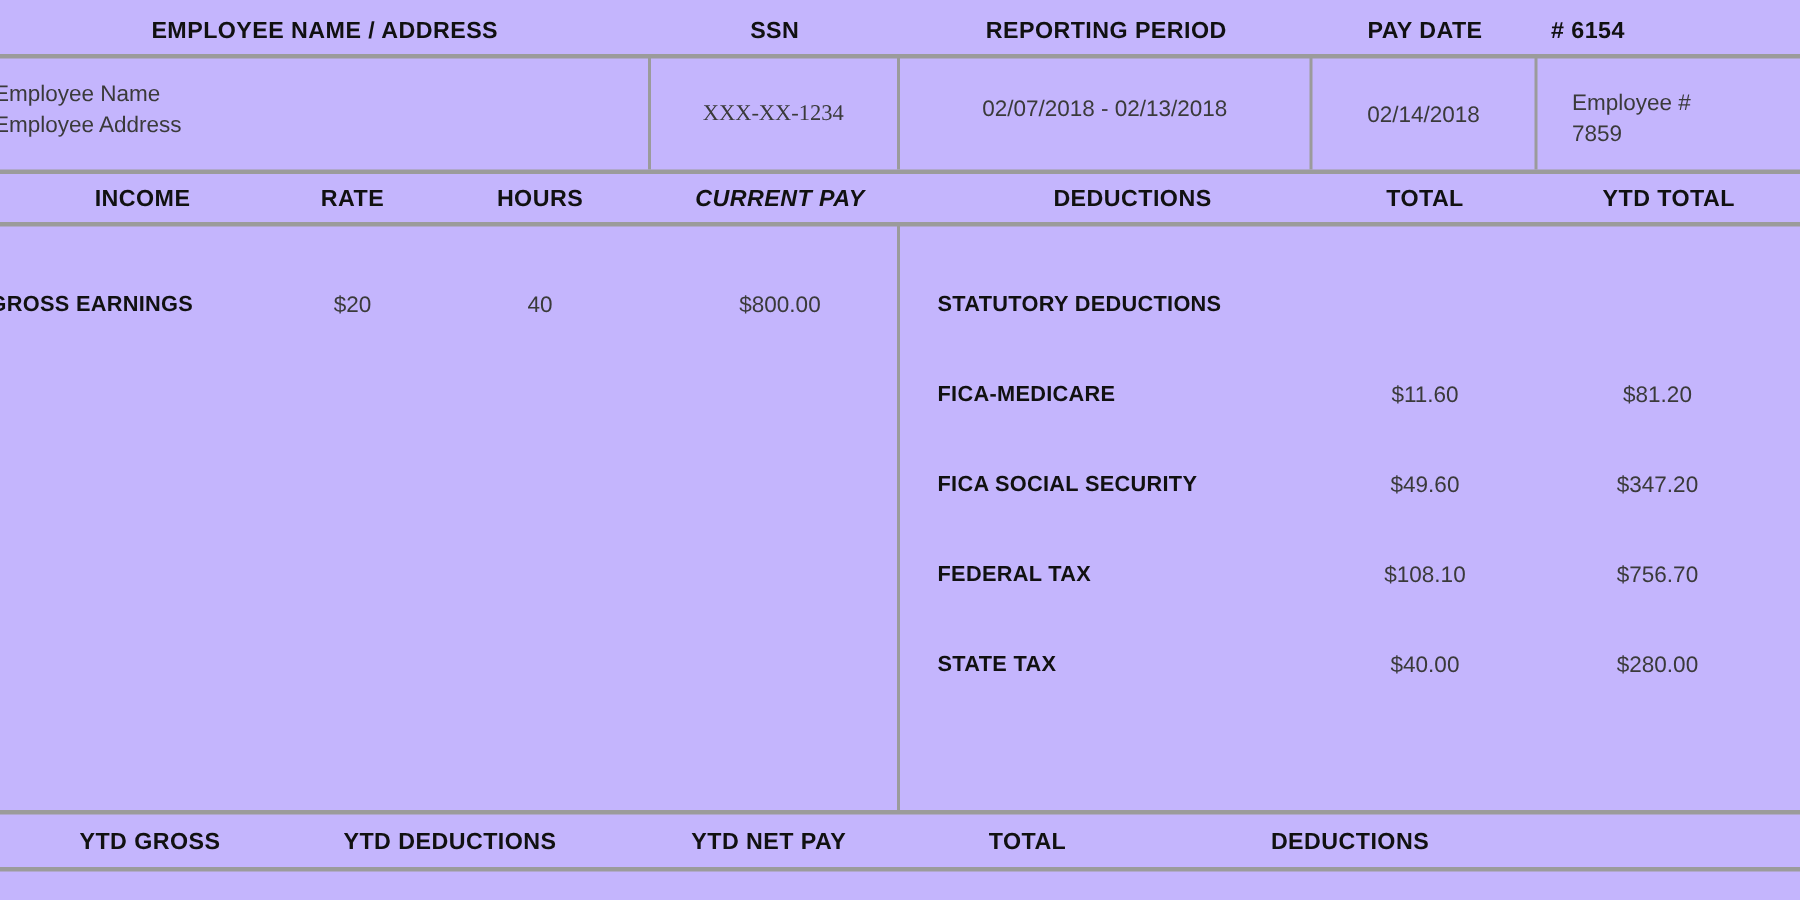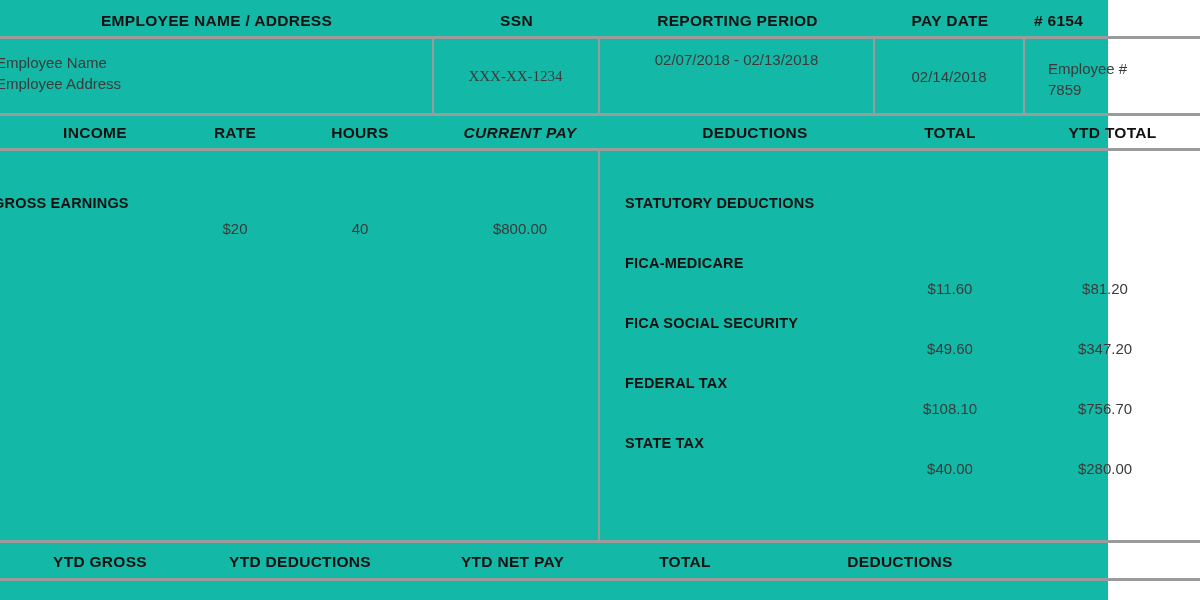--- a/index.html
+++ b/index.html
@@ -10,23 +10,23 @@
   body {
     width: 1200px;
     height: 600px;
     font-family: "Liberation Sans", sans-serif;
     color: #1c1c1c;
     overflow: hidden;
   }
 
   .paystub {
     position: relative;
-    width: 1108px;
+    width: 1200px;
     height: 600px;
-    background: #14b8a6;
+    background: #c4b5fd;
   }
 
   
   .hrule {
     position: absolute;
     left: 0;
     width: 1200px;
     height: 3px;
     background: #9b9b9b;
   }
@@ -71,21 +71,20 @@
     color: #111111;
     text-align: left;
     white-space: nowrap;
   }
   .amount {
     font-size: 15px;
     font-weight: normal;
     color: #3a3a3a;
     text-align: center;
     white-space: nowrap;
-    margin-top: 25px;
   }
 </style>
 </head>
 <body>
 
 <div class="paystub">
 
   <div class="cell hdr" style="left:0px; top:12px; width:433px;">EMPLOYEE NAME / ADDRESS</div>
 
   <div class="cell hdr" style="left:433px; top:12px; width:167px;">SSN</div>
@@ -101,21 +100,21 @@
   <div class="vrule" style="left:432px; top:38px; height:75px;"></div>
   <div class="vrule" style="left:598px; top:38px; height:75px;"></div>
   <div class="vrule" style="left:873px; top:38px; height:75px;"></div>
   <div class="vrule" style="left:1023px; top:38px; height:75px;"></div>
 
   <div class="cell val-left" style="left:-4px; top:52px; width:430px;">Employee Name</div>
   <div class="cell val-left" style="left:-4px; top:73px; width:430px;">Employee Address</div>
 
   <div class="cell val" style="left:433px; top:68px; width:165px;font-family:Liberation Serif, serif;">XXX-XX-1234</div>
 
-  <div class="cell val" style="left:600px; top:51px; width:273px;">02/07/2018 - 02/13/2018</div>
+  <div class="cell val" style="left:600px; top:64px; width:273px;">02/07/2018 - 02/13/2018</div>
 
   <div class="cell val" style="left:875px; top:68px; width:148px;">02/14/2018</div>
 
   <div class="cell val-left" style="left:1048px; top:58px; width:150px;">Employee #</div>
   <div class="cell val-left" style="left:1048px; top:79px; width:150px;">7859</div>
 
   <div class="hrule" style="top:113px;"></div>
 
   <div class="cell hdr" style="left:-10px; top:124px; width:210px;">INCOME</div>
 

